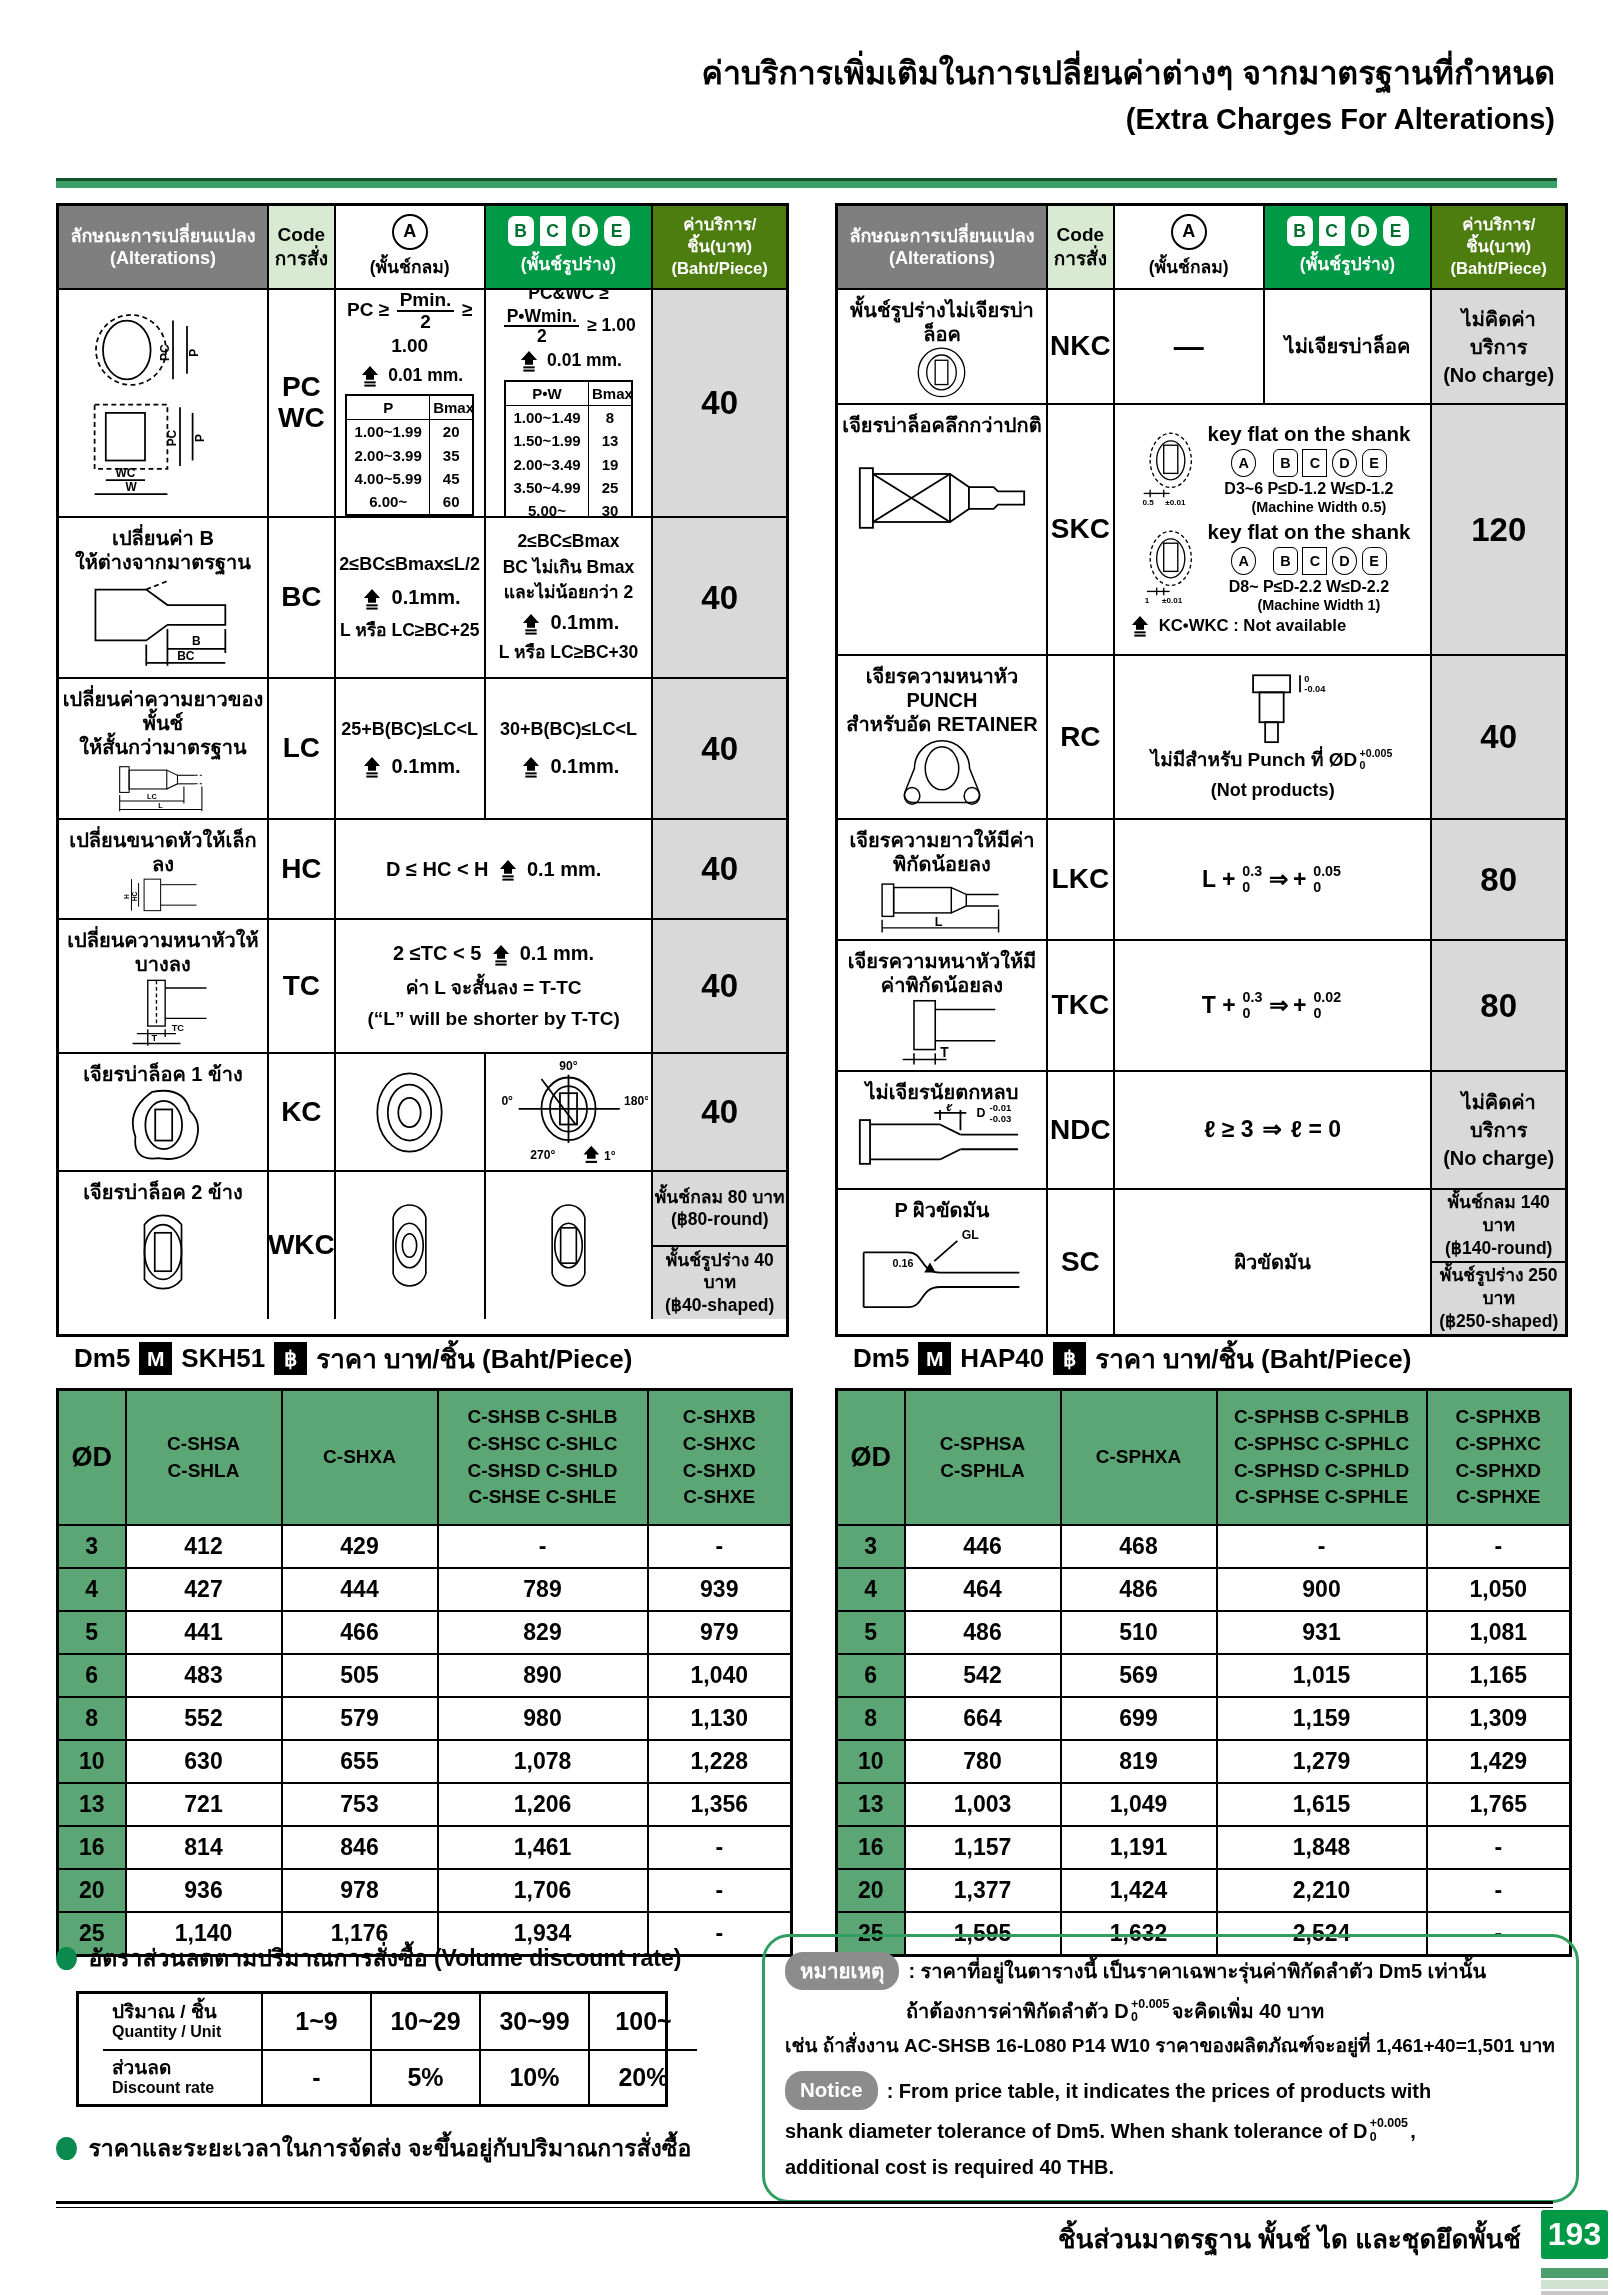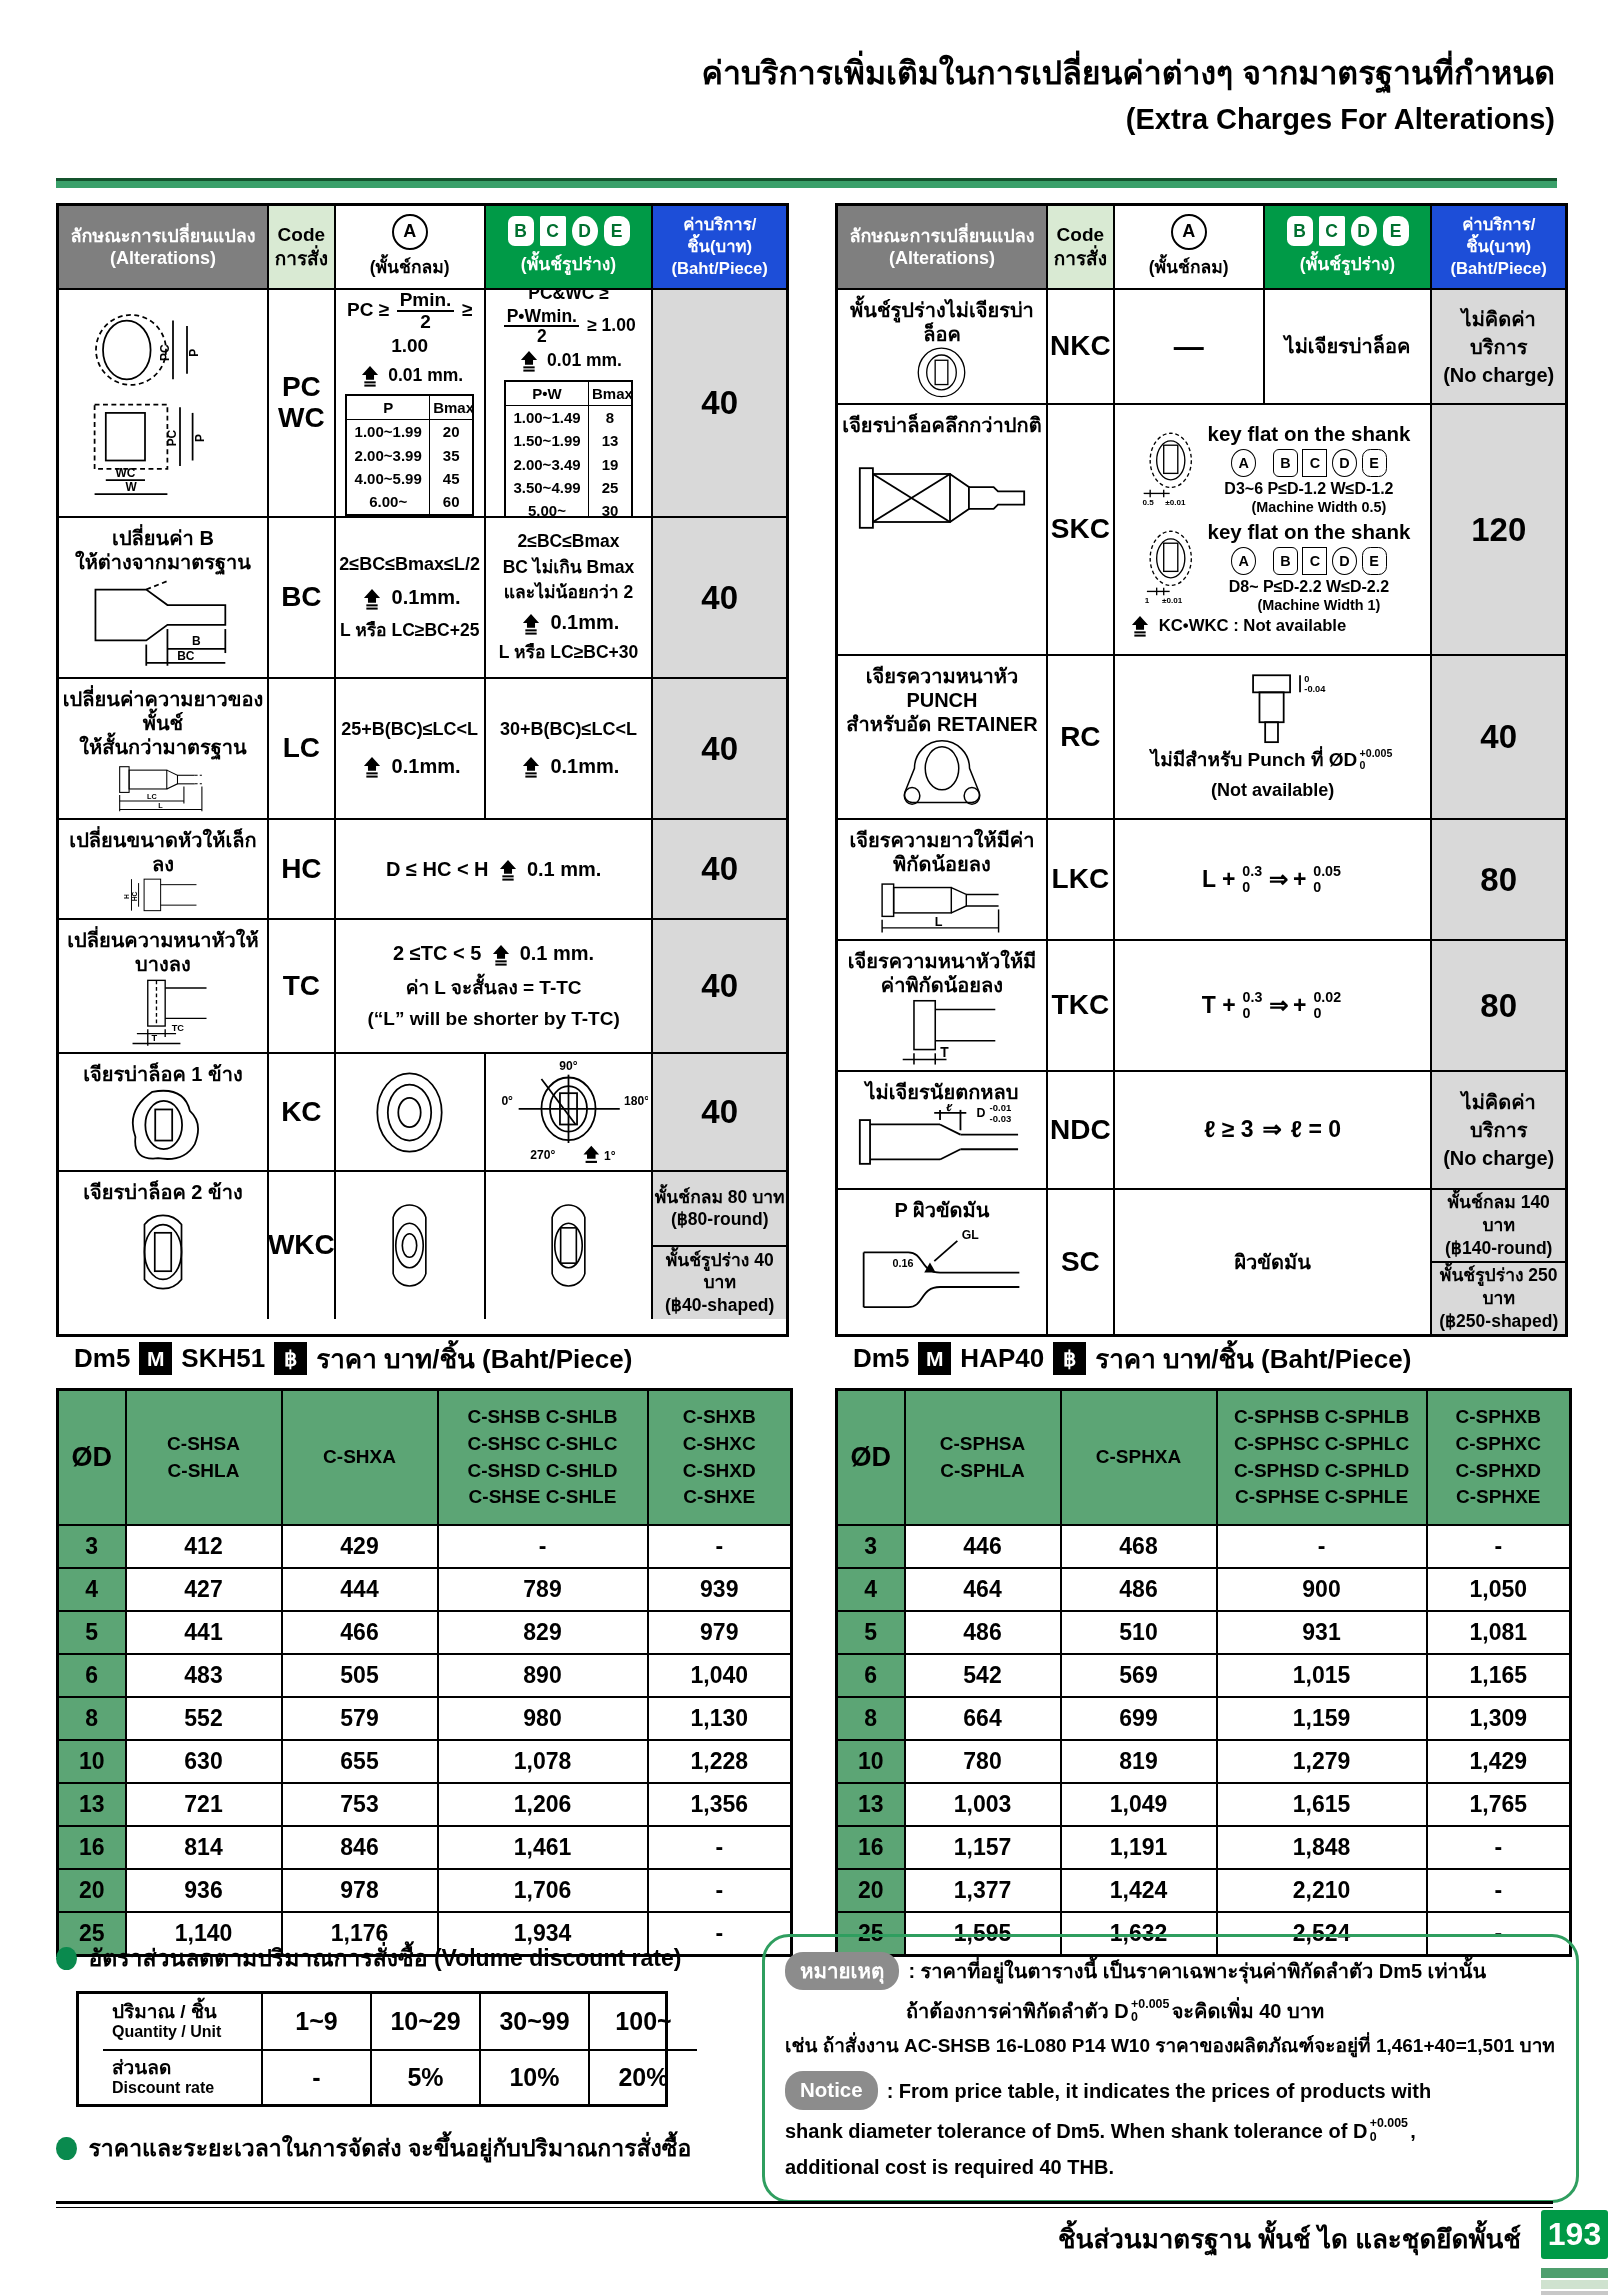--- a/index.html
+++ b/index.html
@@ -22,21 +22,21 @@
   .arow.hdr .ac{border-top:none;}
   .rh1{height:82px}.rh2{height:228px}.rh3{height:161px}.rh4{height:141px}
   .rh5{height:100px}.rh6{height:134px}.rh7{height:118px}.rh8{height:149px}
   .rr1{height:115px}.rr2{height:251px}.rr3{height:164px}.rr4{height:121px}
   .rr5{height:131px}.rr6{height:118px}.rr7{height:146px}
   .hdr{font-weight:bold;}
   .hdg{background:#7f7f7f;color:#fff;font-size:18px;line-height:1.25;}
   .hcode{background:#d9ead3;font-size:19px;line-height:1.25;}
   .hcola{background:#fff;font-size:17.5px;gap:3px;}
   .hcolb{background:#009a47;color:#fff;font-size:17.5px;gap:3.8px;}
-  .hcolp{background:#1d4ed8;color:#fff;font-size:16.7px;line-height:1.3;}
+  .hcolp{background:#4d7c0f;color:#fff;font-size:16.7px;line-height:1.3;}
   .abadge{width:32px;height:32px;border:2.3px solid #000;border-radius:50%;
           display:inline-flex;align-items:center;justify-content:center;
           font-size:18px;font-weight:bold;color:#000;background:#fff;}
   .bletters{display:flex;gap:6px;}
   .bb{width:26px;height:30px;background:#fff;color:#00702f;font-weight:bold;font-size:17.5px;
       display:inline-flex;align-items:center;justify-content:center;}
   .sb{border-radius:6.8px}.scq{border-radius:1.5px}.sd{border-radius:50%}.se{border-radius:10px}
   .codecell{font-size:28px;font-weight:bold;line-height:1.1;}
   .desccell{font-size:20px;font-weight:bold;line-height:1.2;justify-content:flex-start;padding-top:7.6px;}
   .desccell.center{justify-content:center;}
@@ -662,21 +662,21 @@
             <text x="124" y="16" style="font-size:13px;">0</text>
             <text x="124" y="30" style="font-size:13px;">-0.04</text>
           </svg>
           <div style="font-size:19px;margin-top:1.5px;display:flex;align-items:center;">
             <span>ไม่มีสำหรับ Punch ที่ ØD</span>
             <span class="tol">
                 <span>+0.005</span>
                 <span>0</span>
               </span>
           </div>
-          <div style="font-size:18px;margin-top:3px;">(Not available)</div>
+          <div style="font-size:18px;margin-top:3px;">(Not products)</div>
         </div>
         <div class="ac pricecell">40</div>
       </div>
 
       <div class="arow rr4">
         <div class="ac desccell">
           <div>เจียรความยาวให้มีค่าพิกัดน้อยลง</div>
           <svg class="dg" viewBox="0 0 230 102" width="167" height="74" style="font-size:26px">
             <rect x="12" y="14" width="20" height="56"></rect>
             <rect x="32" y="20" width="100" height="44"></rect>

